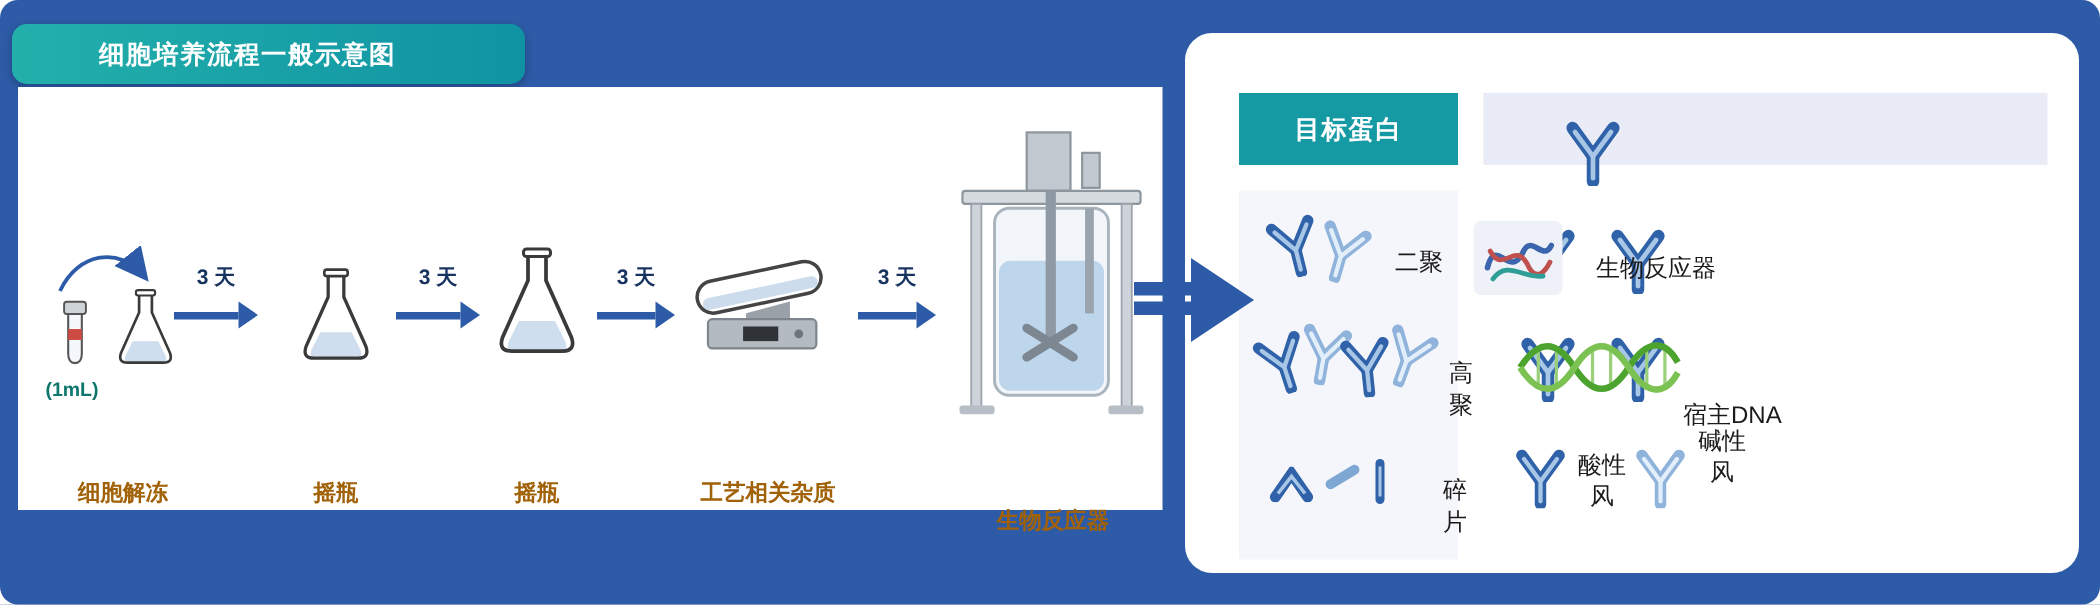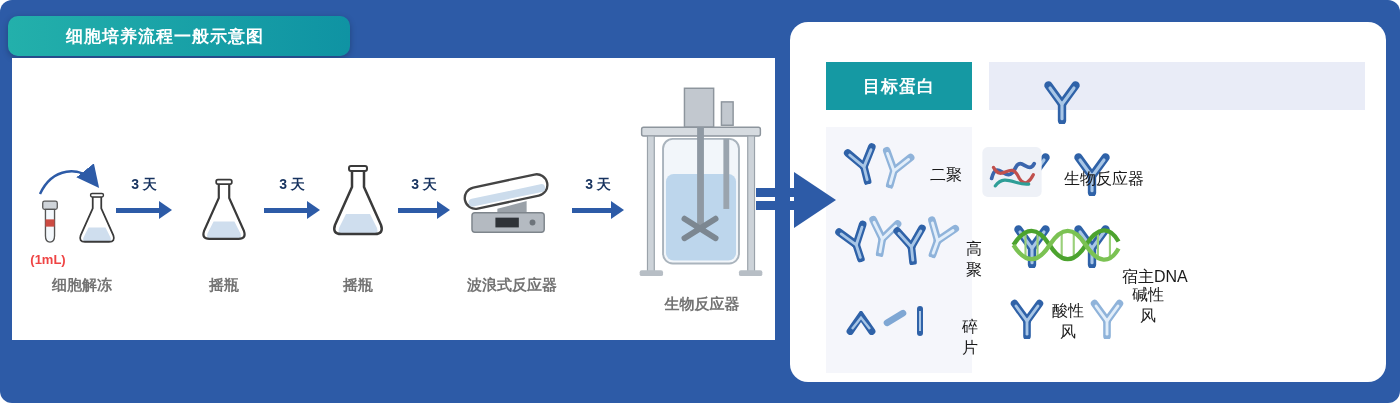--- a/index.html
+++ b/index.html
@@ -17,22 +17,22 @@
   .left-panel { position:absolute; left:12px; top:58px; width:763px; height:282px; background:#ffffff; }
   .right-panel { position:absolute; left:790px; top:22px; width:596px; height:360px; background:#ffffff; border-radius:18px; }
 
   .pos { position:absolute; display:block; }
 
   
   .arrow { position:absolute; height:20px; display:flex; align-items:center; }
   .arrow .shaft { flex:1; height:5px; background:#2d5ba7; }
   .arrow .head { width:0; height:0; border-left:13px solid #2d5ba7; border-top:9px solid transparent; border-bottom:9px solid transparent; }
   .days { position:absolute; font-size:14px; font-weight:bold; color:#17335f; text-align:center; }
-  .step-label { position:absolute; font-size:15px; font-weight:bold; color:#737373; text-align:center; }
-  .vial-label { position:absolute; font-size:13px; font-weight:bold; color:#ef4444; text-align:center; }
+  .step-label { position:absolute; font-size:15px; font-weight:bold; color:#a16207; text-align:center;margin-top:43px; }
+  .vial-label { position:absolute; font-size:13px; font-weight:bold; color:#0f766e; text-align:center; }
 
   
   .transfer-arrow { position:absolute; left:756px; top:168px; width:82px; height:64px; z-index:5; }
   .transfer-arrow .tbar { position:absolute; left:0; width:40px; height:9px; background:#2d5ba7; }
   .transfer-arrow .thead { position:absolute; left:38px; top:4px; width:0; height:0;
                            border-left:42px solid #2d5ba7; border-top:28px solid transparent; border-bottom:28px solid transparent; }
 
   
   .table { position:absolute; left:36px; top:40px; width:524px; height:296px;
            display:grid; grid-template-columns:146px 376px; grid-template-rows:48px 246px;
@@ -196,21 +196,21 @@
 
     <div class="days" style="left:386px;top:118px;width:52px">3 天</div>
     <div class="arrow" style="left:386px;top:142px;width:52px">
         <span class="shaft"></span>
         <span class="head"></span>
       </div>
 
     <svg class="pos" style="left:446px;top:104px;width:108px;height:82px">
         <use href="#sym-wave"></use>
       </svg>
-    <div class="step-label" style="left:422px;top:218px;width:156px">波浪式反应器</div>
+    <div class="step-label" style="left:422px;top:218px;width:156px">工艺相关杂质</div>
 
     <div class="days" style="left:560px;top:118px;width:52px">3 天</div>
     <div class="arrow" style="left:560px;top:142px;width:52px">
         <span class="shaft"></span>
         <span class="head"></span>
       </div>
 
     <svg class="pos" style="left:616px;top:24px;width:146px;height:214px">
         <use href="#sym-reactor"></use>
       </svg>

